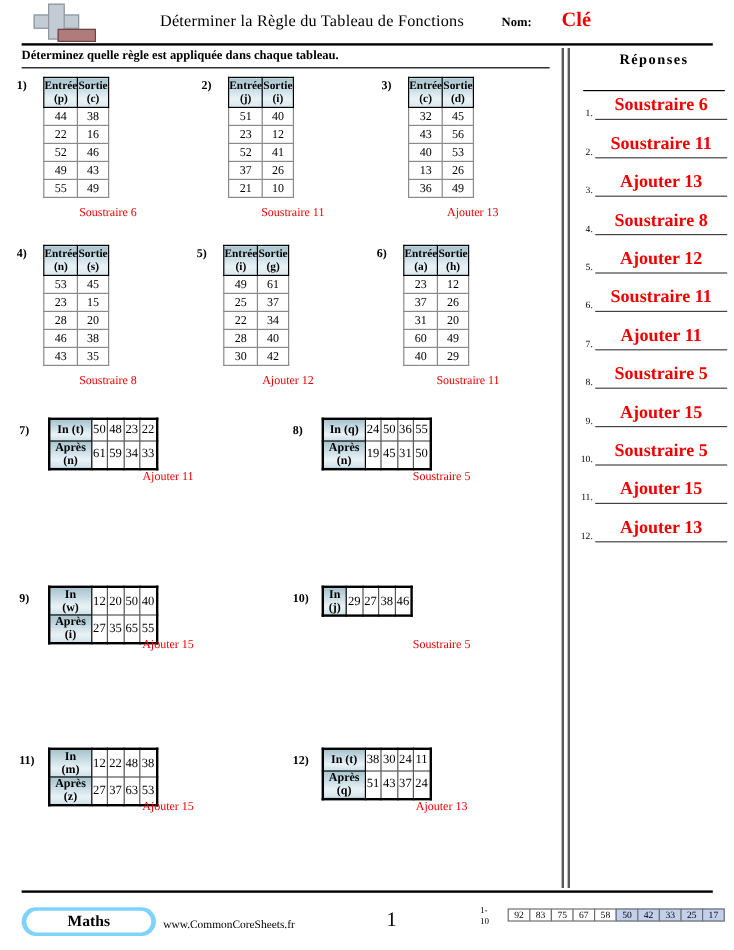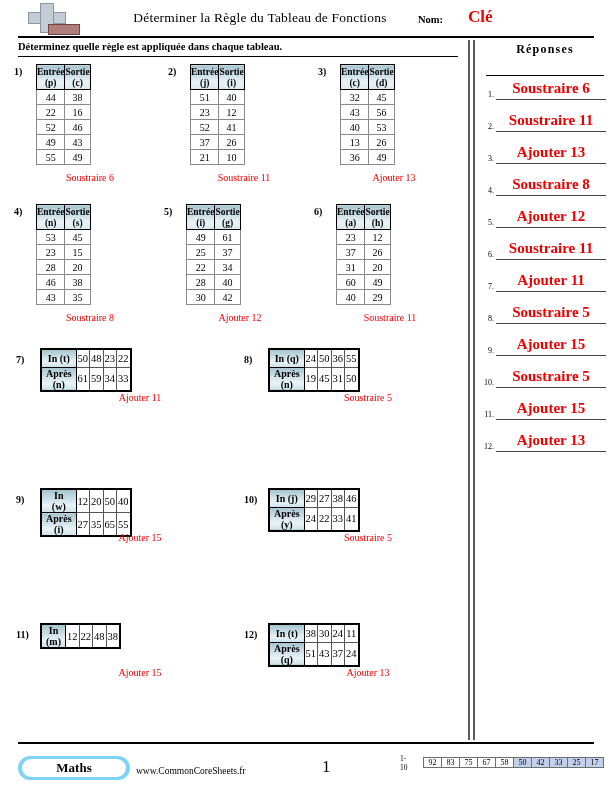--- a/index.html
+++ b/index.html
@@ -506,41 +506,41 @@
       <div class="hnum">10)</div>
       <table class="ht">
         <tbody>
           <tr>
             <th>In (j)</th>
             <td>29</td>
             <td>27</td>
             <td>38</td>
             <td>46</td>
           </tr>
-          <tr>
-            <th>Après (y)</th>
-            <td>24</td>
-            <td>22</td>
-            <td>33</td>
-            <td>41</td>
-          </tr>
         </tbody>
       </table>
       <div class="hrule" style="top: 44px;">Soustraire 5</div>
     </div>
     <div class="hgroup" style="left: 16px; top: 623px;">
       <div class="hnum">11)</div>
       <table class="ht">
         <tbody>
           <tr>
             <th>In (m)</th>
             <td>12</td>
             <td>22</td>
             <td>48</td>
             <td>38</td>
+          </tr>
+          <tr>
+            <th>Après (z)</th>
+            <td>27</td>
+            <td>37</td>
+            <td>63</td>
+            <td>53</td>
           </tr>
         </tbody>
       </table>
       <div class="hrule" style="top: 44px;">Ajouter 15</div>
     </div>
     <div class="hgroup" style="left: 244px; top: 623px;">
       <div class="hnum">12)</div>
       <table class="ht">
         <tbody>
           <tr>

